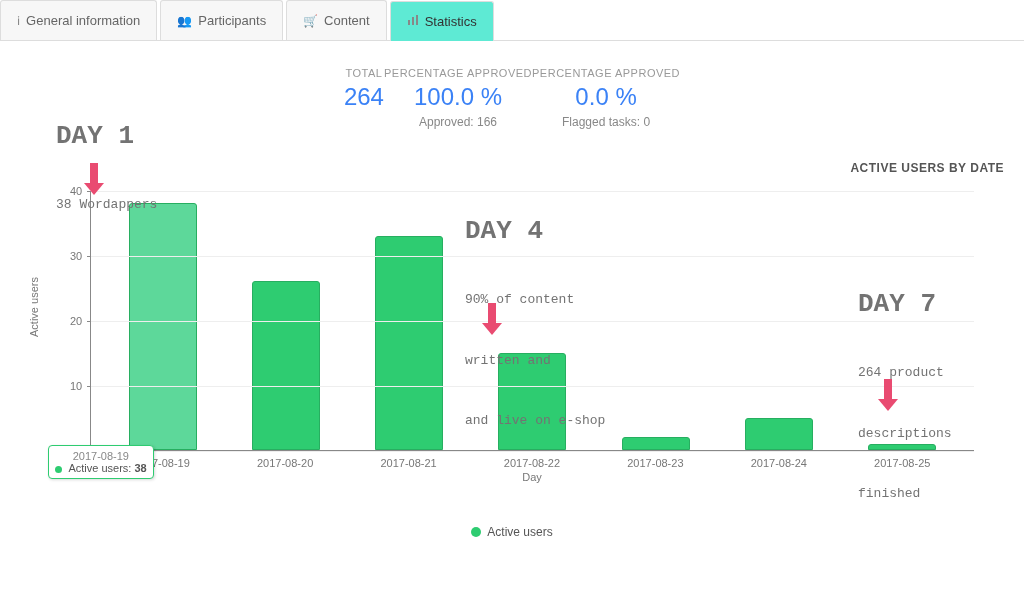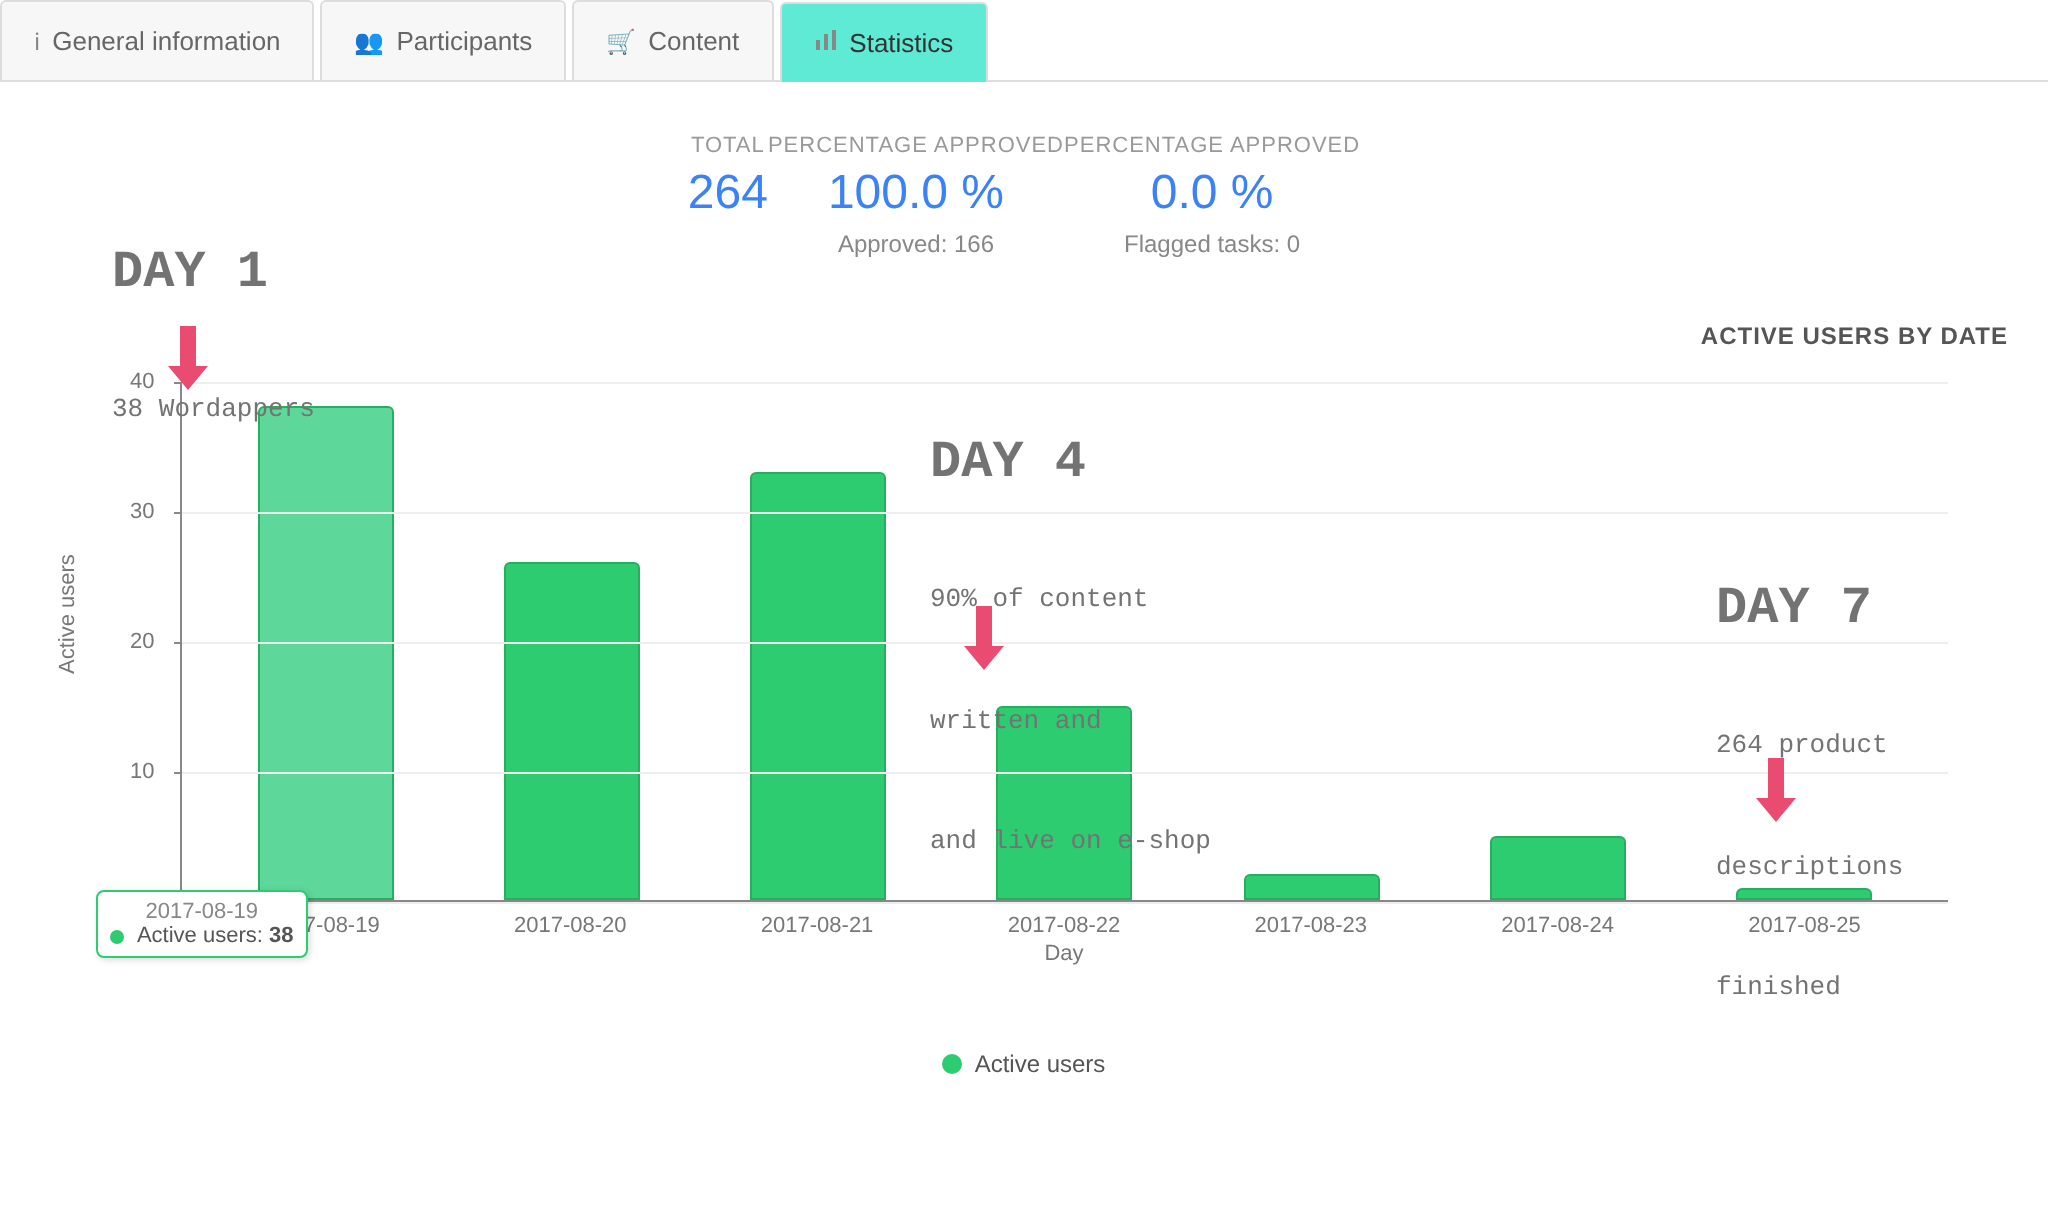--- a/index.html
+++ b/index.html
@@ -18,21 +18,21 @@
 .stat-sub { font-size: 12px; color: #888; margin-top: 4px; }
 
 .chart-title { text-align: right; font-size: 12px; font-weight: bold; color: #555; letter-spacing: 0.5px; margin: 26px 0 6px 0; }
 
 .chart-wrap { position: relative; height: 330px; padding: 10px 30px 0 70px; }
 .y-axis-label { position: absolute; left: 14px; top: 150px; transform: rotate(-90deg); transform-origin: left center; font-size: 11px; color: #777; }
 .x-axis-label { text-align: center; font-size: 11px; color: #777; margin-top: 2px; }
 
 .plot { position: relative; height: 260px; border-left: 1px solid #888; border-bottom: 1px solid #888; }
 .grid-line { position: absolute; left: 0; right: 0; border-top: 1px solid #eee; }
-.y-tick { position: absolute; left: -26px; width: 22px; text-align: left; font-size: 11px; color: #777; transform: translateY(-6px); }
+.y-tick { position: absolute; left: -26px; width: 22px; text-align: center; font-size: 11px; color: #777; transform: translateY(-6px); }
 .y-tick-mark { position: absolute; left: -4px; width: 4px; border-top: 1px solid #888; }
 
 .bars { position: absolute; left: 0; right: 0; bottom: 0; top: 0; display: flex; justify-content: space-around; align-items: flex-end; padding: 0 10px; }
 .bar { width: 68px; background: #2ecc71; border-radius: 3px 3px 0 0; border: 1px solid #27ae60; }
 .bar.highlight { background: #5dd89a; }
 
 .x-labels { display: flex; justify-content: space-around; padding: 6px 10px 0 10px; }
 .x-lab { font-size: 11px; color: #777; width: 68px; text-align: center; }
 
 .legend { display: flex; justify-content: center; align-items: center; gap: 6px; margin-top: 14px; font-size: 12px; color: #555; }

